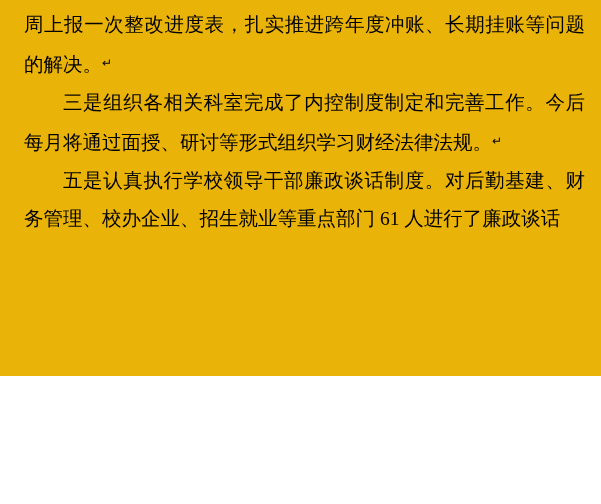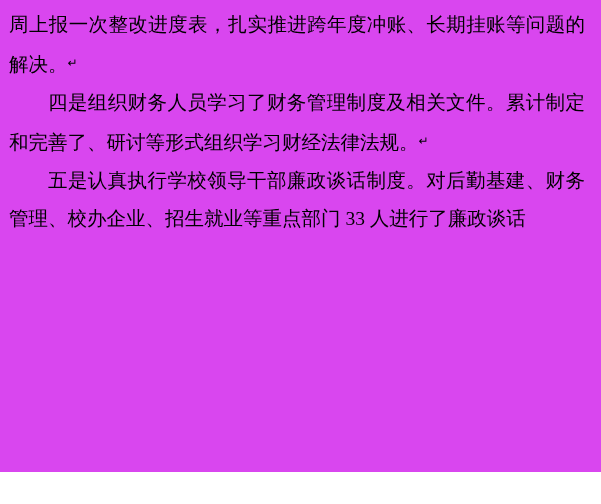--- a/index.html
+++ b/index.html
@@ -10,24 +10,24 @@
   body {
     width: 601px;
     height: 504px;
     overflow: hidden;
     font-family: "Liberation Serif", "DejaVu Serif", serif;
     color: #000000;
   }
   .page {
     position: relative;
     width: 601px;
-    height: 472px;
-    background: #d946ef;
+    height: 376px;
+    background: #eab308;
     box-sizing: border-box;
-    padding: 6px 16px 0 9px;
+    padding: 6px 16px 0 24px;
   }
   .para {
     font-size: 19.5px;
     line-height: 38px;
     text-align: justify;
     text-justify: inter-ideograph;
     margin: 0;
     letter-spacing: 0px;
     word-break: break-all;
   }
@@ -47,20 +47,20 @@
 
 <div class="page">
 
   <p class="para">
     <span>周上报一次整改进度表，扎实推进跨年度冲账、长期挂账等问题的解决。</span><span class="pmark">↵</span>
   </p>
 
 
 
   <p class="para indent">
-    <span>四是组织财务人员学习了财务管理制度及相关文件。累计制定和完善了、研讨等形式组织学习财经法律法规。</span><span class="pmark">↵</span>
+    <span>三是组织各相关科室完成了内控制度制定和完善工作。今后每月将通过面授、研讨等形式组织学习财经法律法规。</span><span class="pmark">↵</span>
   </p>
 
   <p class="para indent">
-    <span>五是认真执行学校领导干部廉政谈话制度。对后勤基建、财务管理、校办企业、招生就业等重点部门 33 人进行了廉政谈话</span>
+    <span>五是认真执行学校领导干部廉政谈话制度。对后勤基建、财务管理、校办企业、招生就业等重点部门 61 人进行了廉政谈话</span>
   </p>
 
 </div>
 
 </body></html>

